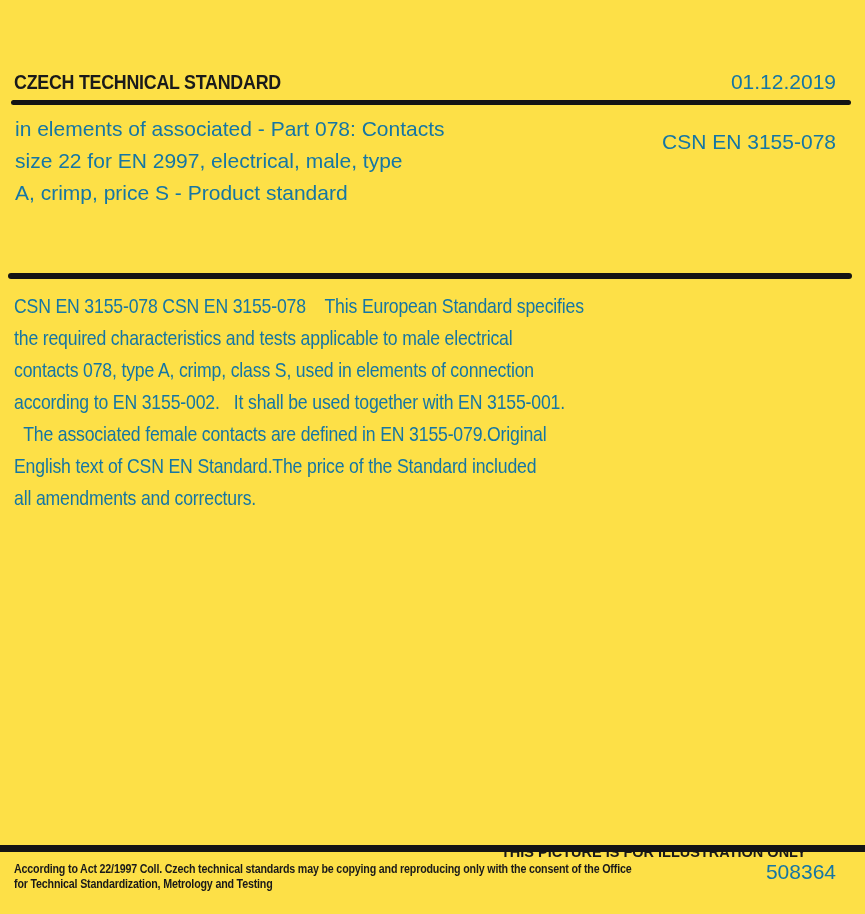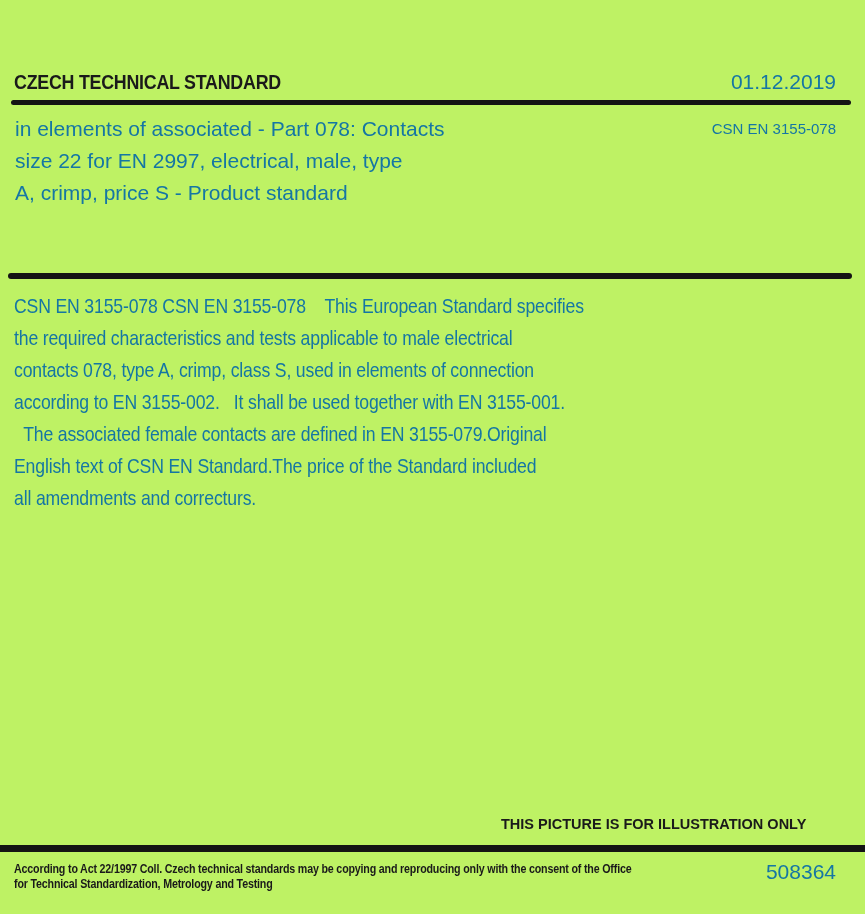--- a/index.html
+++ b/index.html
@@ -4,21 +4,21 @@
 <style>
   html, body {
     margin: 0;
     padding: 0;
     background: #ffffff;
   }
   .page {
     position: relative;
     width: 865px;
     height: 914px;
-    background: #bef264;
+    background: #fde047;
     font-family: "Liberation Sans", sans-serif;
     overflow: hidden;
   }
   
   .header-row {
     position: absolute;
     top: 70px;
     left: 14px;
     right: 29px;
     display: flex;
@@ -57,46 +57,47 @@
     display: flex;
     justify-content: space-between;
     align-items: flex-start;
   }
   .doc-title {
     font-size: 21px;
     line-height: 32px;
     color: #1576A4;
   }
   .doc-ref {
-    font-size: 15px;
+    font-size: 21px;
     line-height: 32px;
     color: #1576A4;
     text-align: right;
     white-space: nowrap;
+    margin-top: 13px;
   }
 
   
   .abstract {
     position: absolute;
     top: 290px;
     left: 14px;
     width: 990px;
     font-size: 21px;
     line-height: 32px;
     color: #1576A4;
     letter-spacing: -0.2px;
     transform: scaleX(0.84);
     transform-origin: left top;
   }
   .abstract div { white-space: pre; }
 
   
   .illustration-note {
     position: absolute;
-    top: 816px;
+    top: 844px;
     left: 501px;
     font-size: 14.5px;
     font-weight: bold;
     color: #1a1a1a;
     white-space: nowrap;
   }
 
   
   .footer-notice {
     position: absolute;

